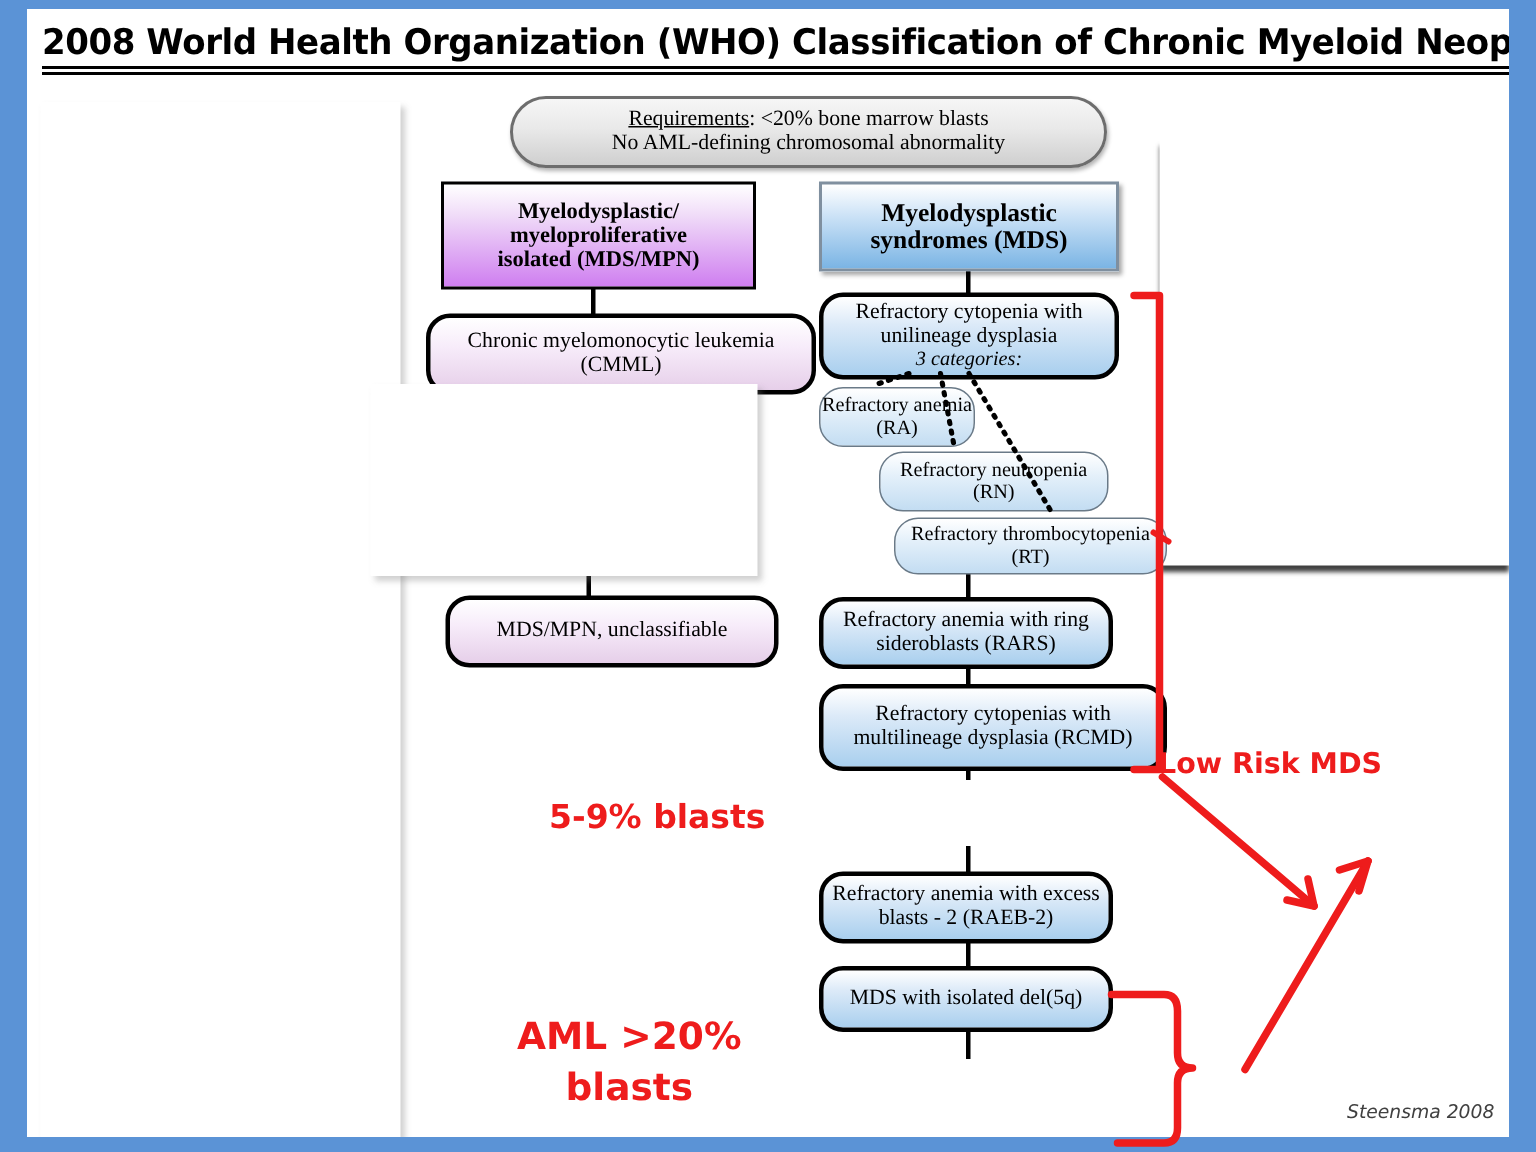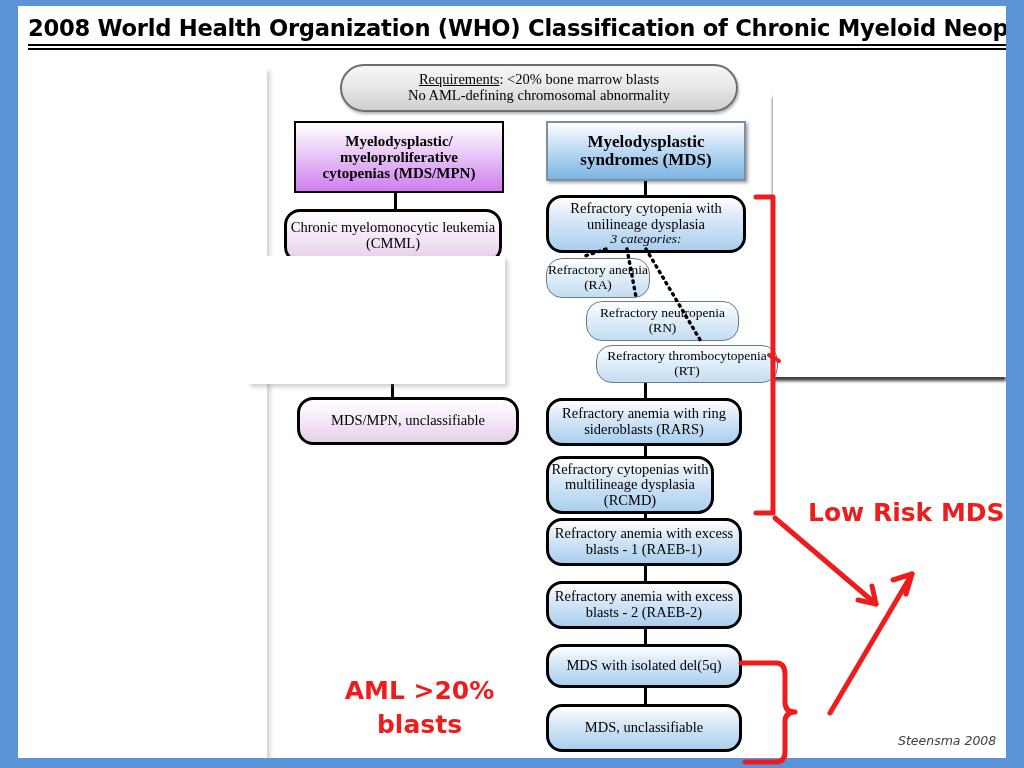--- a/index.html
+++ b/index.html
@@ -93,33 +93,33 @@
     box-shadow: 2px 2px 3px rgba(0,0,0,0.35);
   }
 
   
   .pnode {
     border: 3px solid #000;
     border-radius: 16px;
     background: linear-gradient(to bottom, #ffffff 0%, #f7ecfa 40%, #e6cfe9 100%);
     font-size: 14.5px;
   }
-  #cmml       { left: 266px; top: 203px; width: 218px; height: 54px; }
+  #cmml       { left: 266px; top: 203px; width: 260px; height: 54px; }
   #mdsmpn-unc { left: 262px; top: 391px; width: 222px; height: 48px; margin-left: 17px; }
 
   
   .bnode {
     border: 3px solid #000;
     border-radius: 16px;
     background: linear-gradient(to bottom, #ffffff 0%, #dceaf8 35%, #a9cfee 100%);
     font-size: 14.5px;
   }
   #rcud  { left: 528px; top: 189px; width: 200px; height: 58px; }
   #rars  { left: 528px; top: 392px; width: 196px; height: 48px; }
-  #rcmd  { left: 528px; top: 450px; width: 168px; height: 58px; }
+  #rcmd  { left: 528px; top: 450px; width: 232px; height: 58px; }
   #raeb1 { left: 528px; top: 512px; width: 196px; height: 48px; }
   #raeb2 { left: 528px; top: 575px; width: 196px; height: 48px; }
   #del5q { left: 528px; top: 638px; width: 196px; height: 44px; }
   #mdsunc{ left: 528px; top: 698px; width: 196px; height: 48px; }
   #rcud .cat { display:block; font-style: italic; font-size: 13.5px; }
 
   
   .snode {
     border: 1.6px solid #6a7a88;
     border-radius: 16px;
@@ -138,21 +138,21 @@
     position: absolute;
     color: #ee1c1c;
     font-weight: bold;
     font-family: "DejaVu Sans", sans-serif;
     white-space: nowrap;
   }
   #blast-5-9   { left: 348px; top: 527px; font-size: 22px; }
   #blast-10-19 { left: 318px; top: 590px; font-size: 22px; }
   #aml-20      { left: 294px; top: 668px; font-size: 25px; line-height: 1.35;
                  white-space: normal; width: 215px; text-align: center; }
-  #low-risk    { left: 808px; top: 498px; font-size: 25px; }
+  #low-risk    { left: 772px; top: 498px; font-size: 19px; }
 
   #citation {
     position: absolute;
     left: 880px; top: 727px;
     font-size: 12.5px; font-style: italic; color: #404040;
     font-family: "DejaVu Sans", sans-serif;
     white-space: nowrap;
   }
 
   svg.overlay {
@@ -180,21 +180,21 @@
       </span>
     </div>
 
     <div class="conn" style="left:376px; top:186px; height:19px;"></div>
     <div class="conn" style="left:373px; top:372px; height:22px;"></div>
 
     <div class="node" id="mdsmpn-head">
       <span class="lbl">
         <span>Myelodysplastic/</span><br>
         <span>myeloproliferative</span><br>
-        <span>cytopenias (MDS/MPN)</span>
+        <span>isolated (MDS/MPN)</span>
       </span>
     </div>
 
     <div class="node pnode" id="cmml">
       <span class="lbl">Chronic myelomonocytic leukemia (CMML)</span>
     </div>
 
     <div class="occluder" id="occ-mid"></div>
 
     <div class="node pnode" id="mdsmpn-unc">
@@ -232,33 +232,28 @@
     <div class="node snode" id="rt">
       <span class="lbl">Refractory thrombocytopenia (RT)</span>
     </div>
 
     <div class="node bnode" id="rars">
       <span class="lbl">Refractory anemia with ring sideroblasts (RARS)</span>
     </div>
     <div class="node bnode" id="rcmd">
       <span class="lbl">Refractory cytopenias with multilineage dysplasia (RCMD)</span>
     </div>
-    <div class="node bnode" id="raeb1">
-      <span class="lbl">Refractory anemia with excess blasts - 1 (RAEB-1)</span>
-    </div>
     <div class="node bnode" id="raeb2">
       <span class="lbl">Refractory anemia with excess blasts - 2 (RAEB-2)</span>
     </div>
     <div class="node bnode" id="del5q">
       <span class="lbl">MDS with isolated del(5q)</span>
     </div>
-    <div class="node bnode" id="mdsunc">
-      <span class="lbl">MDS, unclassifiable</span>
-    </div>
-
+
+    <div class="red-text" id="blast-5-9">5-9% blasts</div>
     <div class="red-text" id="aml-20">AML &gt;20% blasts</div>
 
     <div id="citation">Steensma 2008</div>
   </div>
 
   <svg class="overlay" viewBox="0 0 1024 768">
     <g stroke="#ee1c1c" stroke-width="5" fill="none" stroke-linecap="round" stroke-linejoin="round">
 
       <path d="M 756 197 L 773 197 L 773 513 L 756 513"></path>
 

